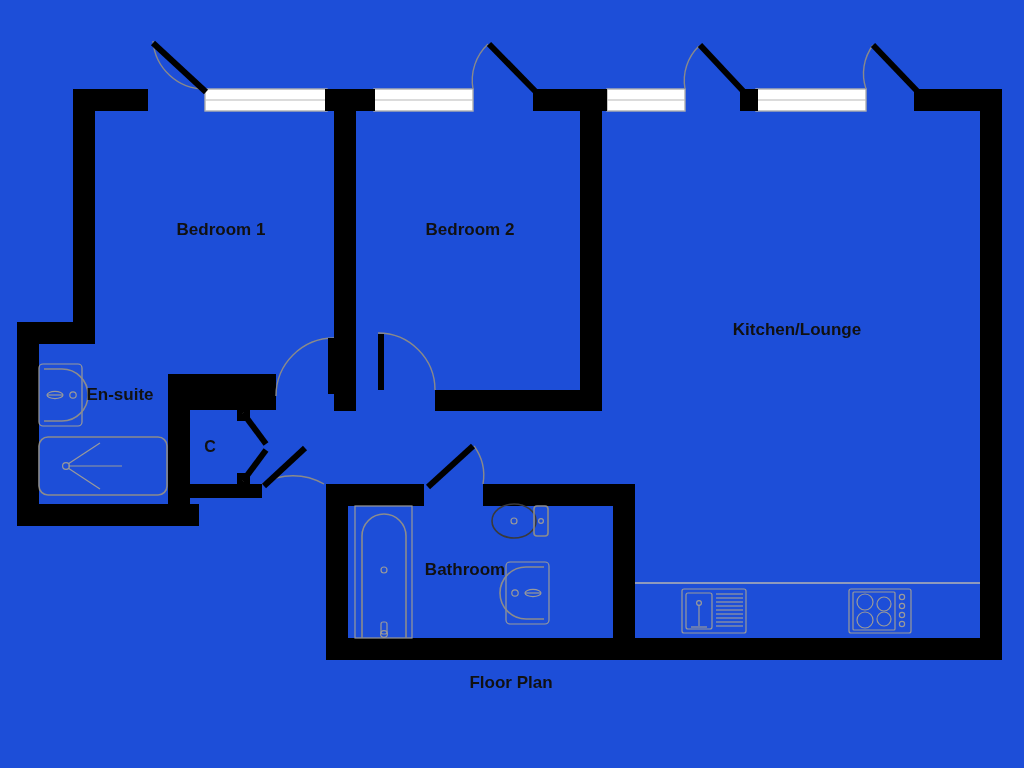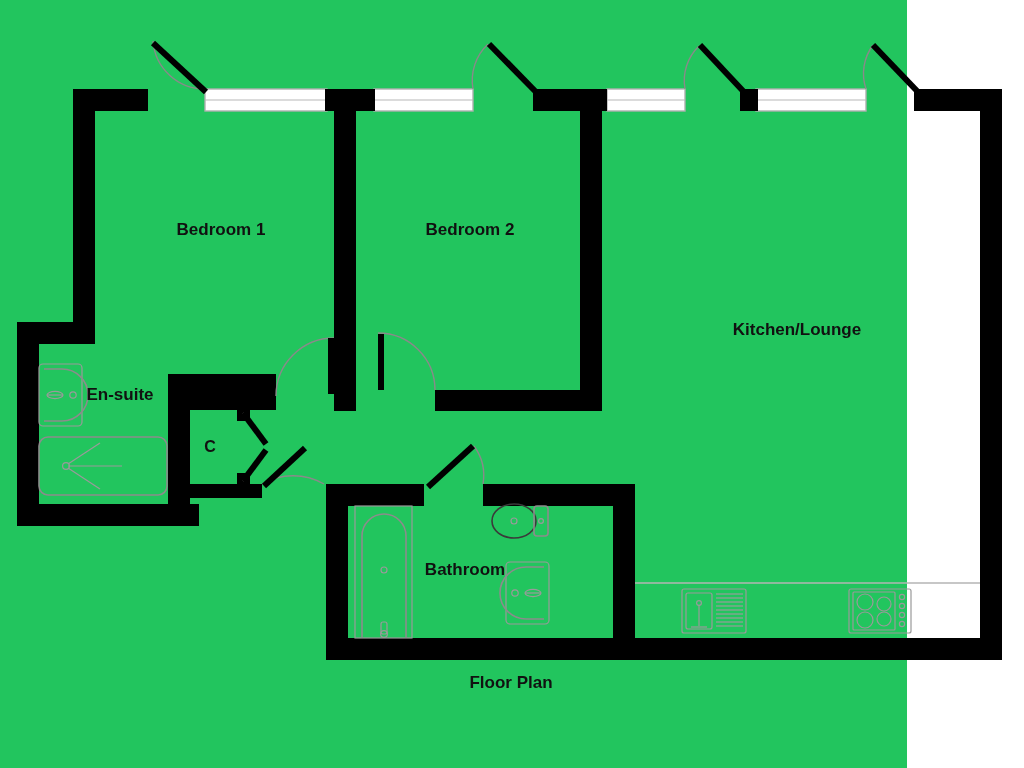--- a/index.html
+++ b/index.html
@@ -9,23 +9,23 @@
     background: #ffffff;
   }
   body {
     width: 1024px;
     height: 768px;
     overflow: hidden;
     font-family: "Liberation Sans", sans-serif;
   }
   #plan-root {
     position: relative;
-    width: 907px;
+    width: 1024px;
     height: 768px;
-    background: #22c55e;
+    background: #1d4ed8;
   }
   svg#floorplan-svg {
     display: block;
     width: 1024px;
     height: 768px;
   }
   .wall {
     fill: #000000;
     stroke: none;
   }

